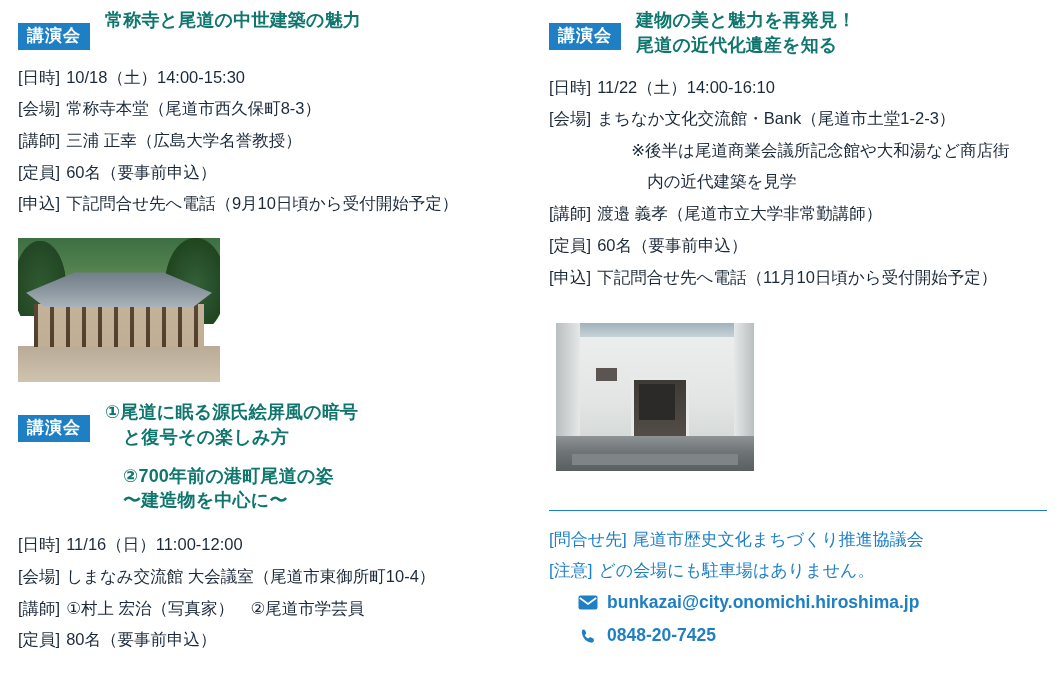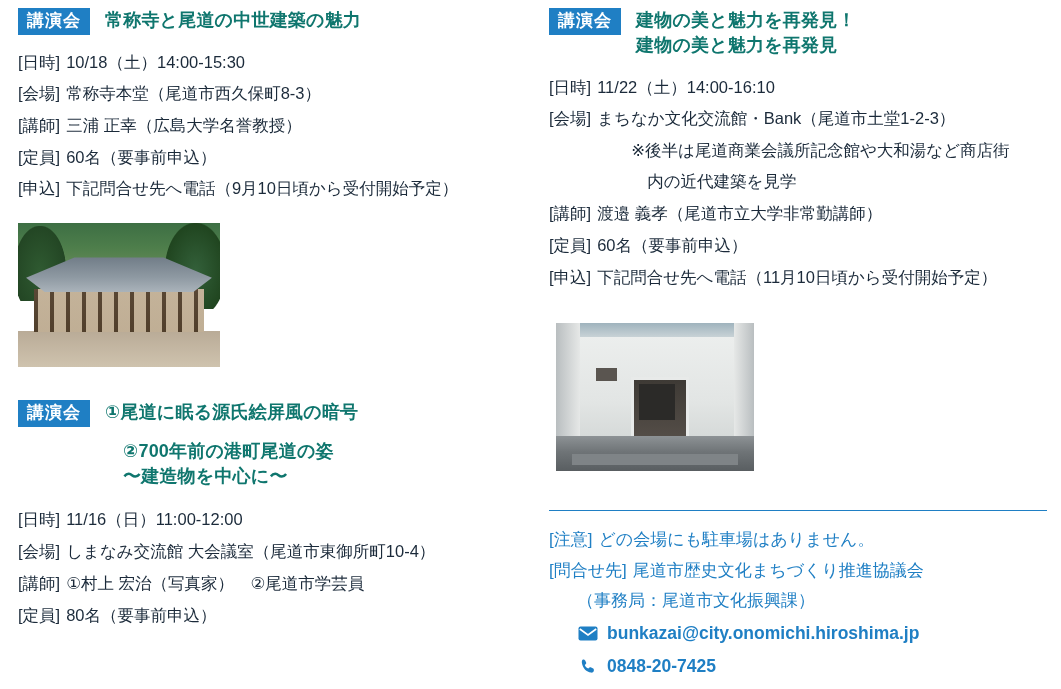--- a/index.html
+++ b/index.html
@@ -41,21 +41,21 @@
   .badge {
     display: inline-block;
     background: #1f7fc4;
     color: #ffffff;
     font-size: 17px;
     font-weight: bold;
     letter-spacing: 1px;
     padding: 3px 9px 4px 9px;
     line-height: 1.15;
     white-space: nowrap;
-    margin-top: 0;
+    margin-top: 15px;
     text-align: right;
   }
   .sec-title {
     margin-left: 15px;
     font-size: 18px;
     font-weight: bold;
     line-height: 1.38;
     color: #0f766e;
     letter-spacing: 0.2px;
   }
@@ -274,20 +274,21 @@
         <div class="ph1-pillars"></div>
         <div class="ph1-roof"></div>
       </div>
     </div>
 
     <div class="block-2">
       <div class="sec-head">
         <span class="badge">講演会</span>
         <div class="sec-title">
           <span>①尾道に眠る源氏絵屏風の暗号</span>
+          <span class="line2 title-indent">と復号その楽しみ方</span>
           <span class="line2 title-indent" style="margin-top:14px;">②700年前の港町尾道の姿</span>
           <span class="line2 title-indent">〜建造物を中心に〜</span>
         </div>
       </div>
       <div class="details" style="margin-top:16px;">
         <div class="drow">
           <span class="dlabel">[日時]</span>
           <span class="dvalue">11/16（日）11:00-12:00</span>
         </div>
         <div class="drow">
@@ -306,21 +307,21 @@
     </div>
 
   </div>
 
   <div class="col col-right">
     <div class="block-3">
       <div class="sec-head">
         <span class="badge">講演会</span>
         <div class="sec-title">
           <span>建物の美と魅力を再発見！</span>
-          <span class="line2">建物の美と魅力を再発見</span>
+          <span class="line2">尾道の近代化遺産を知る</span>
         </div>
       </div>
       <div class="details" style="margin-top:14px;">
         <div class="drow">
           <span class="dlabel">[日時]</span>
           <span class="dvalue">11/22（土）14:00-16:10</span>
         </div>
         <div class="drow">
           <span class="dlabel">[会場]</span>
           <span class="dvalue">
@@ -352,28 +353,27 @@
         <div class="ph2-doorglass"></div>
         <div class="ph2-step"></div>
         <div class="ph2-step2"></div>
       </div>
     </div>
   </div>
 
   <div class="notice">
     <hr class="hr">
     <div class="notice-line">
+      <span class="notice-label">[問合せ先]</span>
+      <span>尾道市歴史文化まちづくり推進協議会</span>
+    </div>
+    <div class="notice-line">
       <span class="notice-label">[注意]</span>
       <span>どの会場にも駐車場はありません。</span>
     </div>
-    <div class="notice-line">
-      <span class="notice-label">[問合せ先]</span>
-      <span>尾道市歴史文化まちづくり推進協議会</span>
-    </div>
-    <div class="notice-sub">（事務局：尾道市文化振興課）</div>
     <div class="contact-line">
       <span class="ic">
         <svg width="20" height="15" viewBox="0 0 20 15" aria-hidden="true">
           <rect x="0.5" y="0.5" width="19" height="14" rx="2" fill="#1f7fc4"></rect>
           <path d="M1.8 3 L10 9 L18.2 3" fill="none" stroke="#ffffff" stroke-width="1.6"></path>
         </svg>
       </span>
       <span>bunkazai@city.onomichi.hiroshima.jp</span>
     </div>
     <div class="contact-line">

